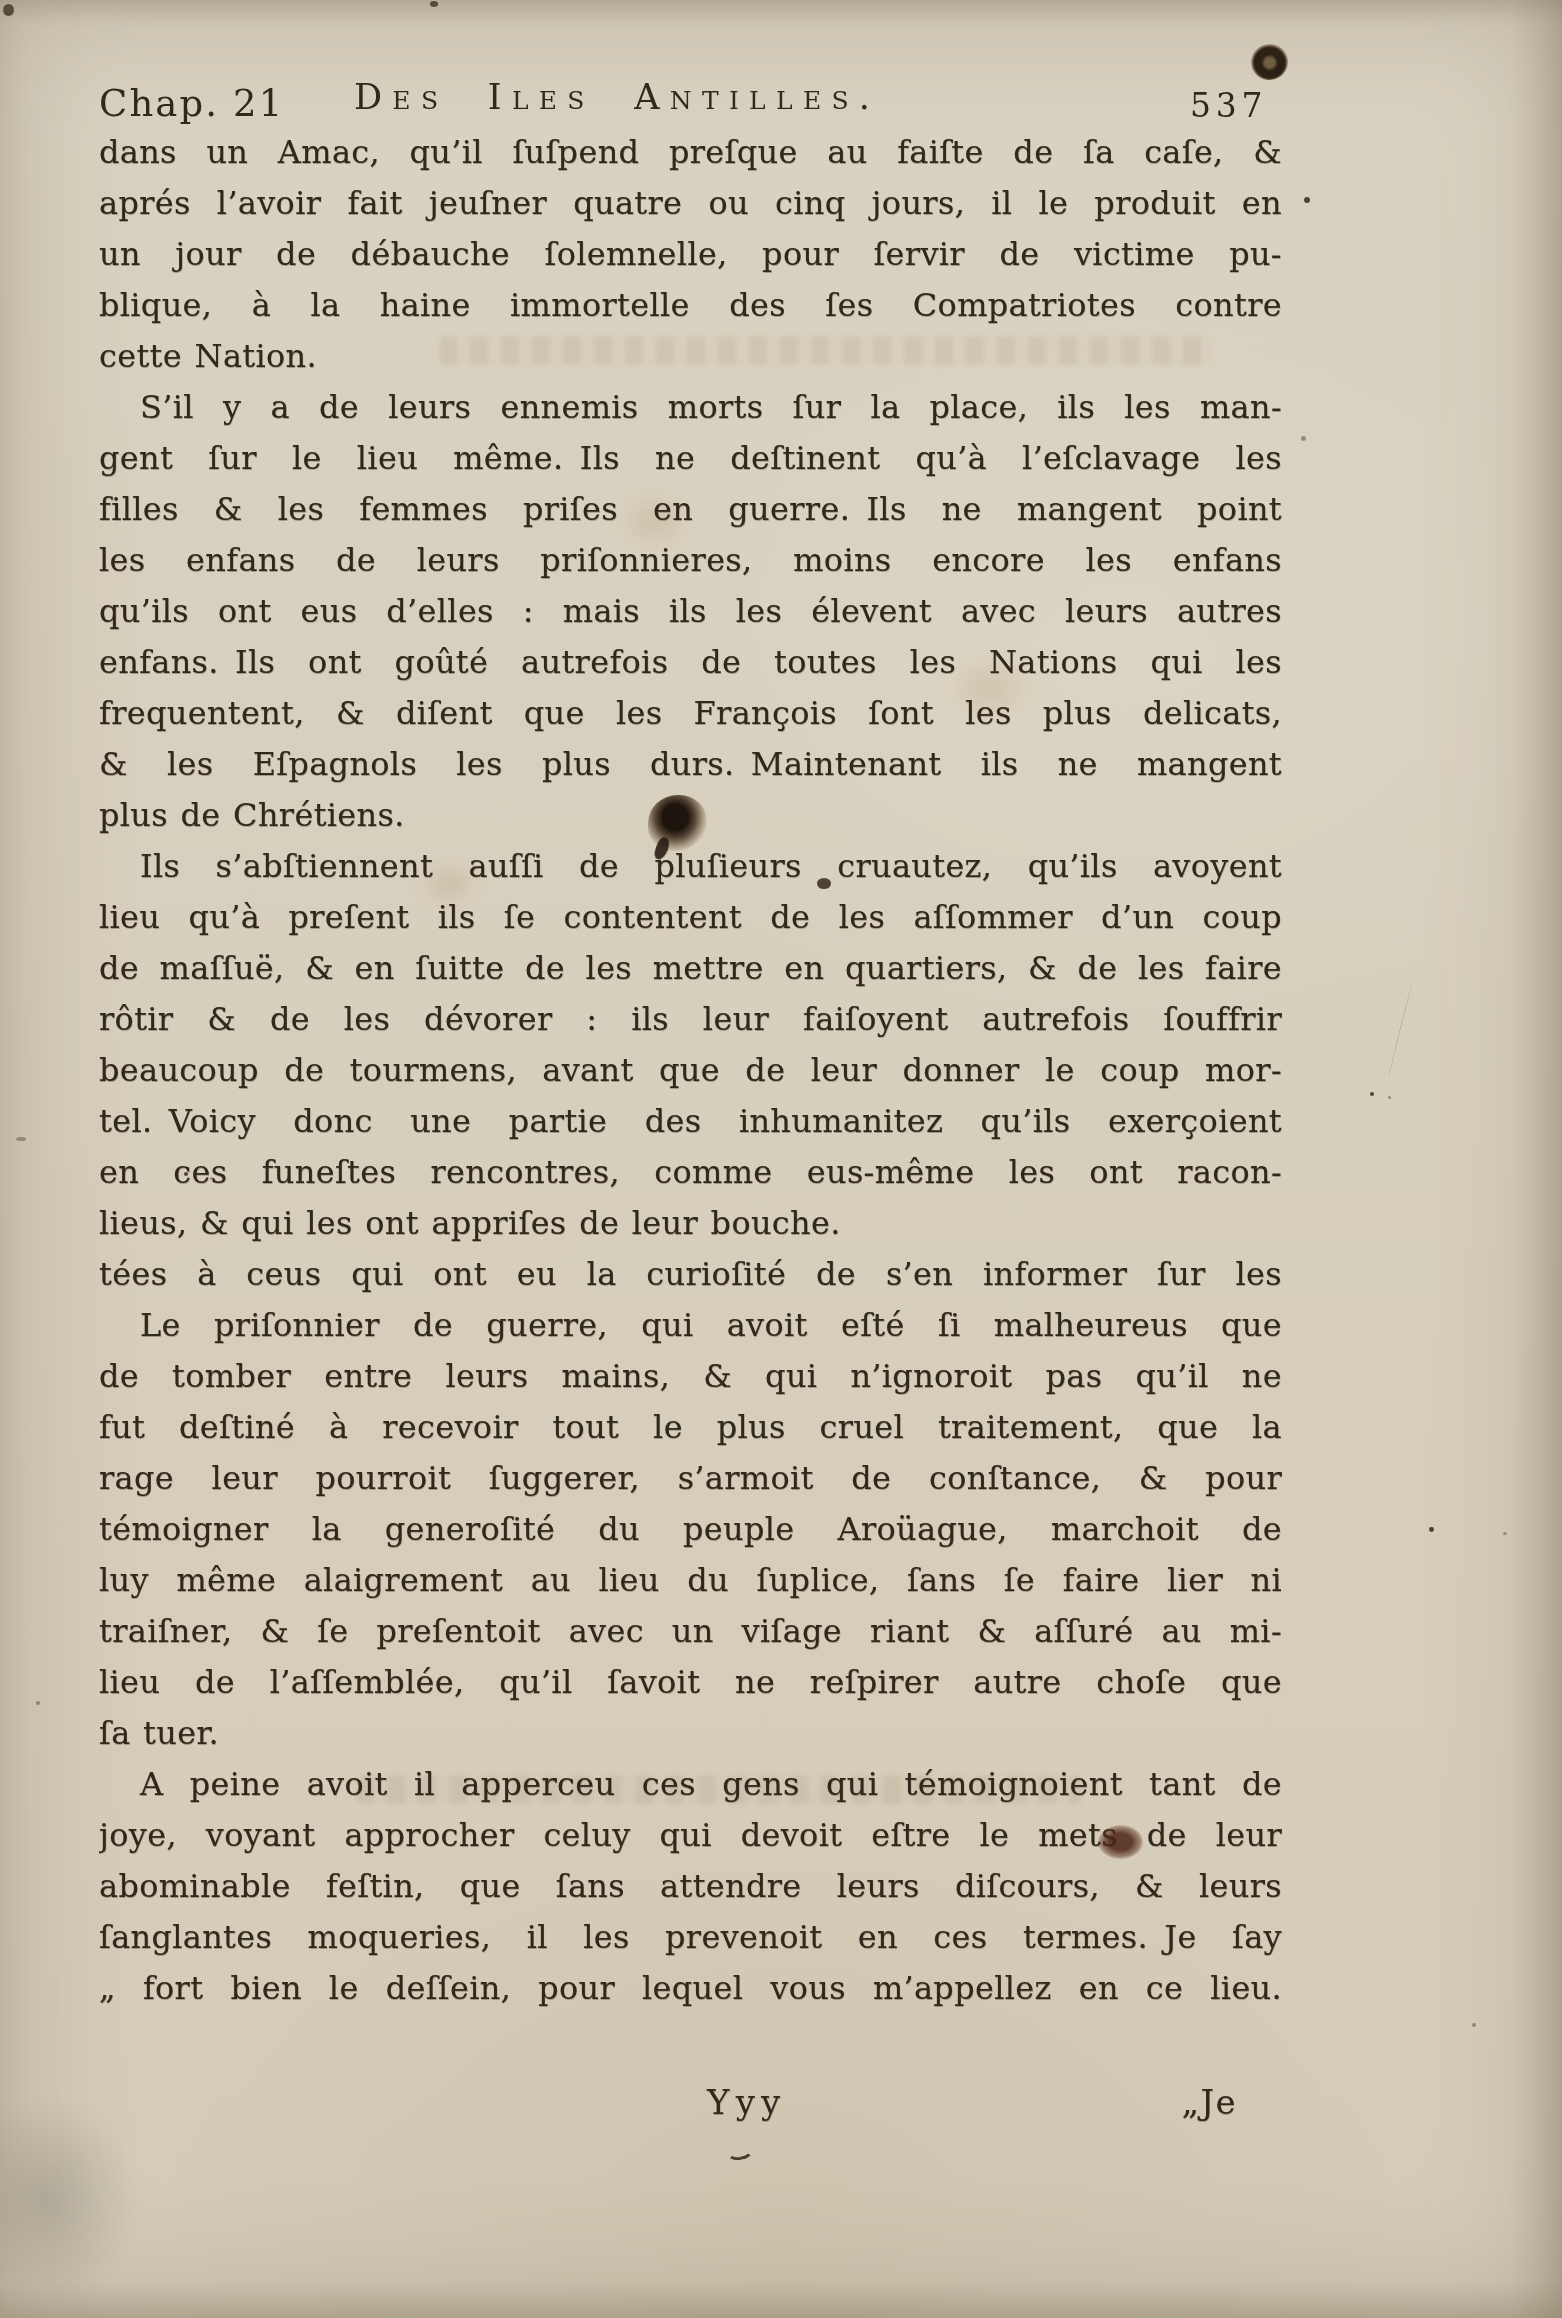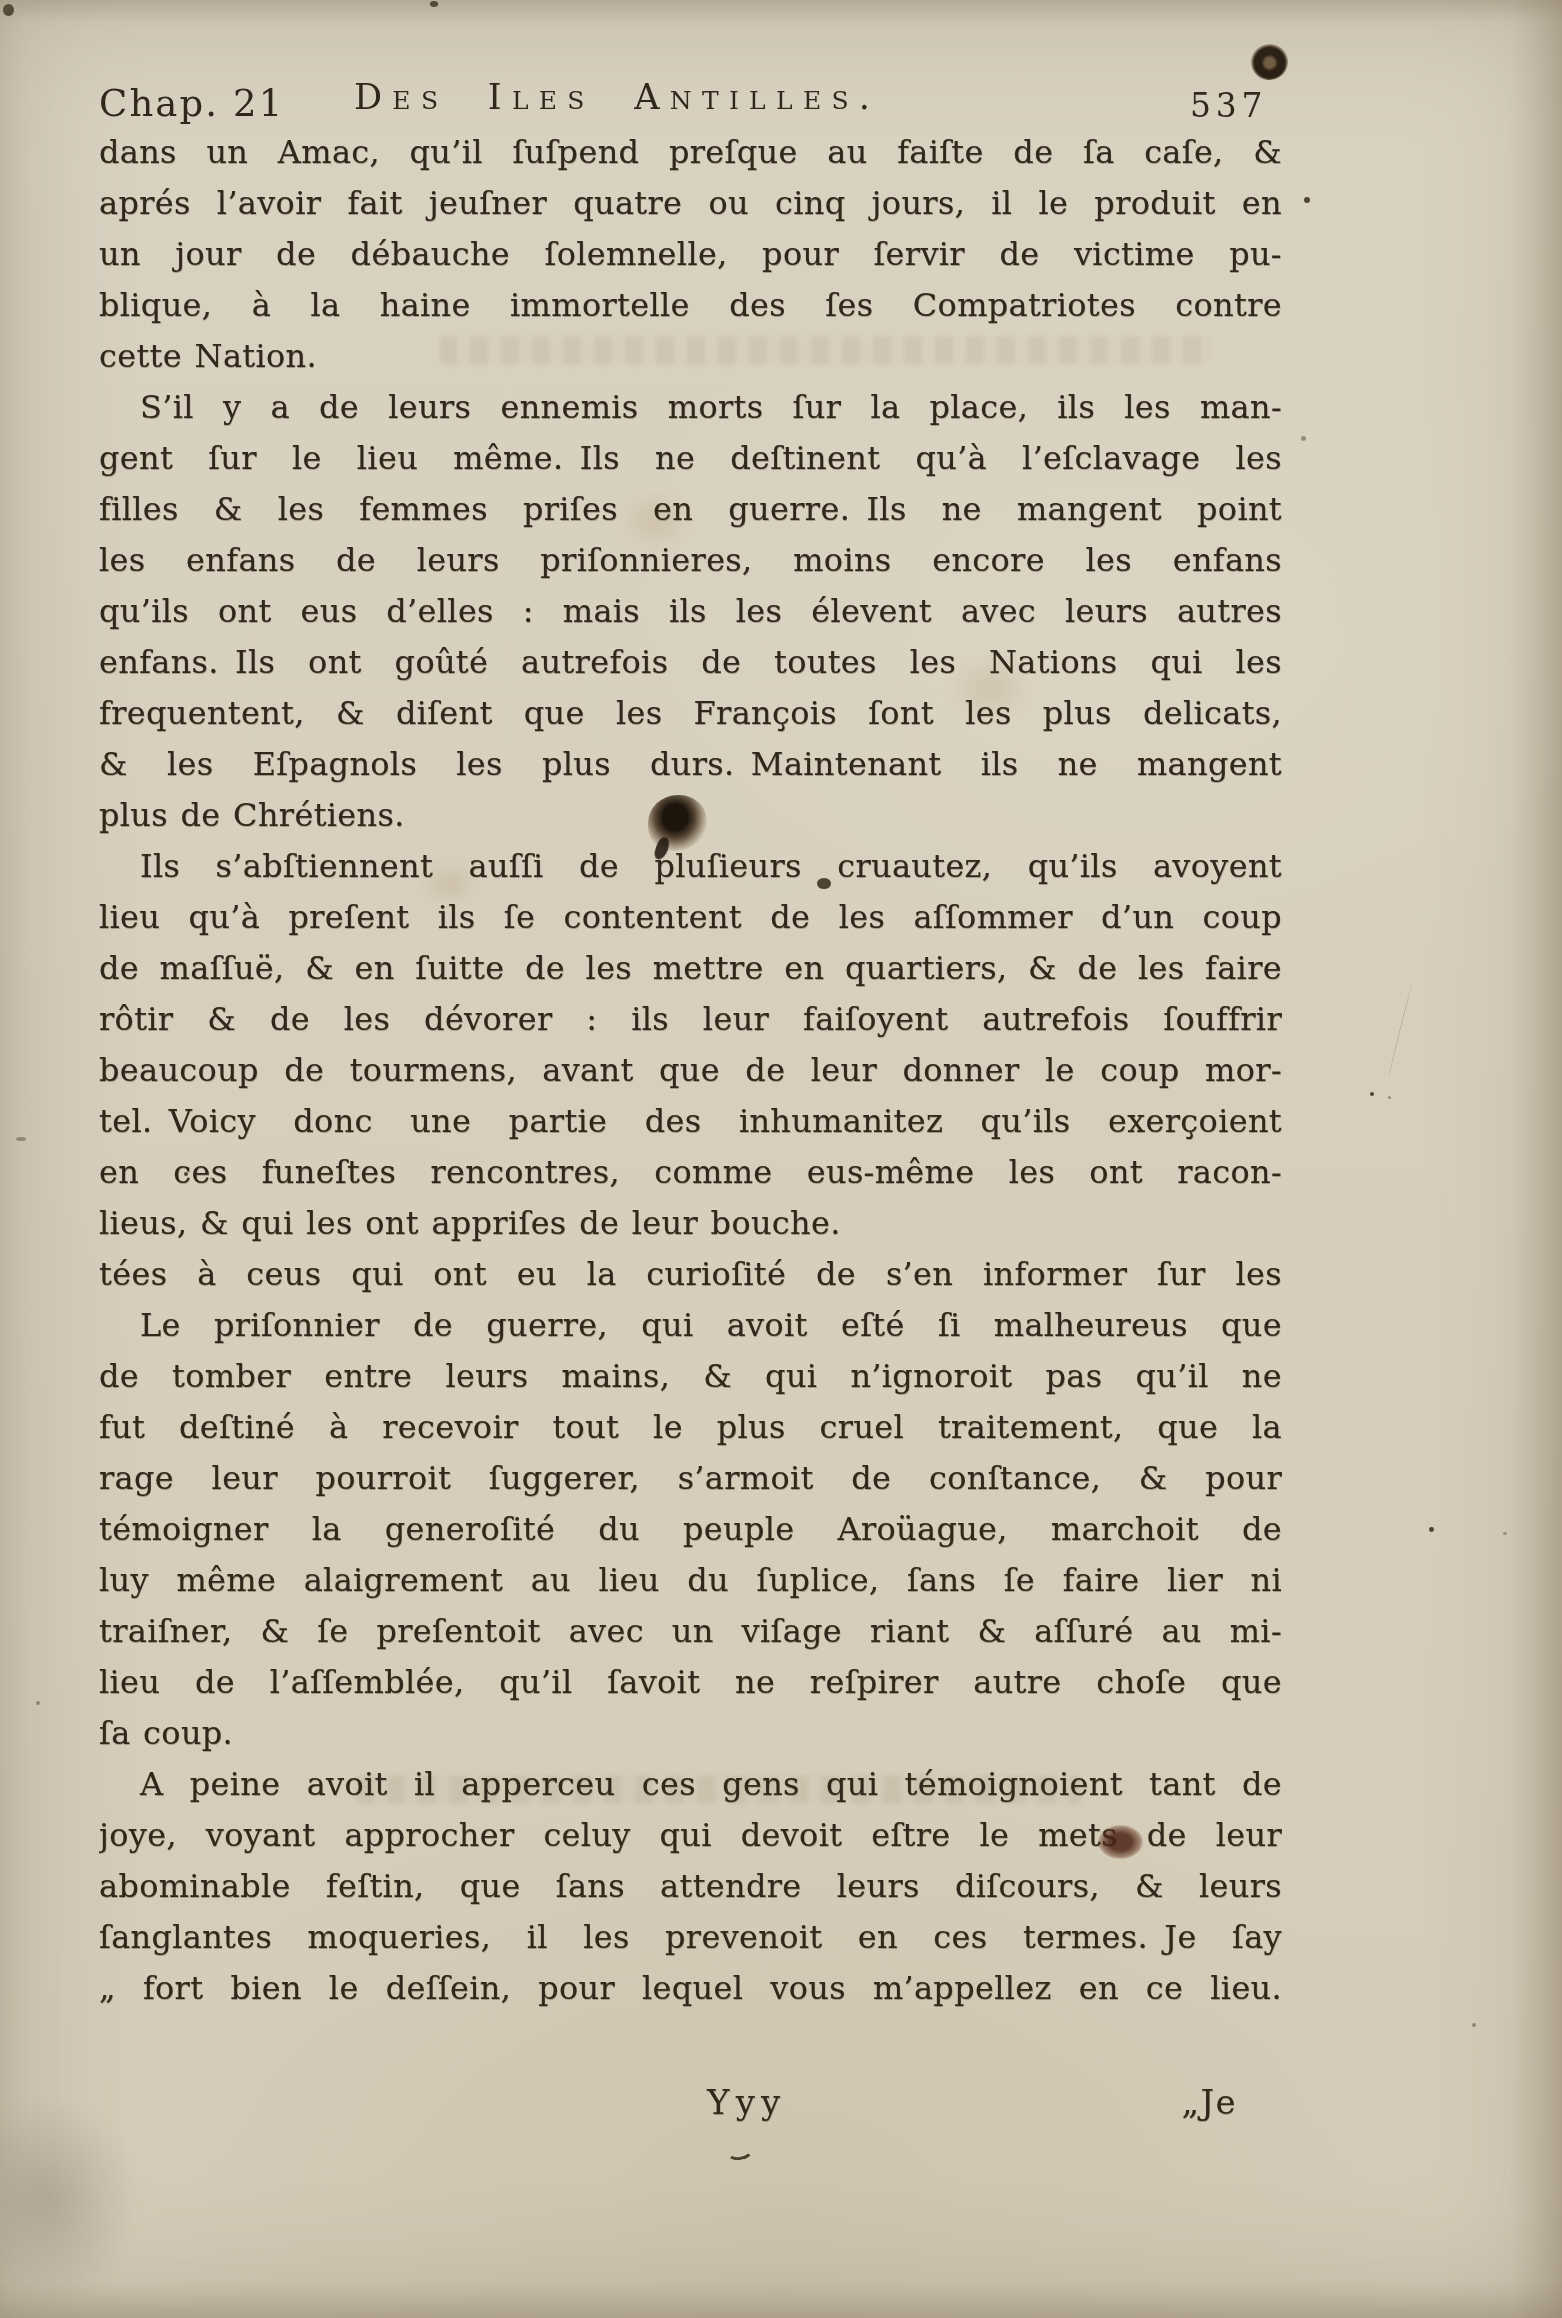--- a/index.html
+++ b/index.html
@@ -155,21 +155,21 @@
       <div class="line short">lieus, &amp; qui les ont appriſes de leur bouche.</div>
       <div class="line">tées à ceus qui ont eu la curioſité de s’en informer ſur les</div>
       <div class="line indent">Le priſonnier de guerre, qui avoit eſté ſi malheureus que</div>
       <div class="line">de tomber entre leurs mains, &amp; qui n’ignoroit pas qu’il ne</div>
       <div class="line">fut deſtiné à recevoir tout le plus cruel traitement, que la</div>
       <div class="line">rage leur pourroit ſuggerer, s’armoit de conſtance, &amp; pour</div>
       <div class="line">témoigner la generoſité du peuple Aroüague, marchoit de</div>
       <div class="line">luy même alaigrement au lieu du ſuplice, ſans ſe faire lier ni</div>
       <div class="line">traiſner, &amp; ſe preſentoit avec un viſage riant &amp; aſſuré au mi-</div>
       <div class="line">lieu de l’aſſemblée, qu’il ſavoit ne reſpirer autre choſe que</div>
-      <div class="line short">ſa coup.</div>
+      <div class="line short">ſa tuer.</div>
       <div class="line indent">A peine avoit il apperceu ces gens qui témoignoient tant de</div>
       <div class="line">joye, voyant approcher celuy qui devoit eſtre le mets de leur</div>
       <div class="line">abominable feſtin, que ſans attendre leurs diſcours, &amp; leurs</div>
       <div class="line">ſanglantes moqueries, il les prevenoit en ces termes. Je ſay</div>
       <div class="line">„ fort bien le deſſein, pour lequel vous m’appellez en ce lieu.</div>
     </div>
 
   <div class="footer-row">
     <span class="signature">Yyy</span>
     <span class="catchword">„Je</span>

